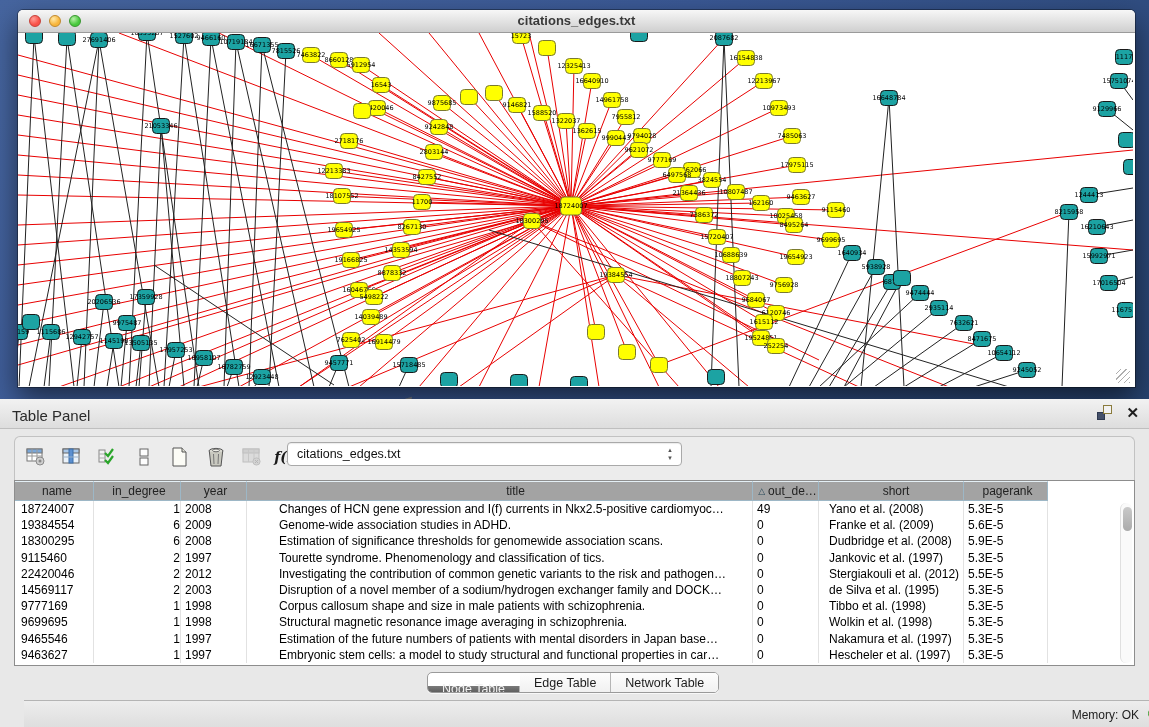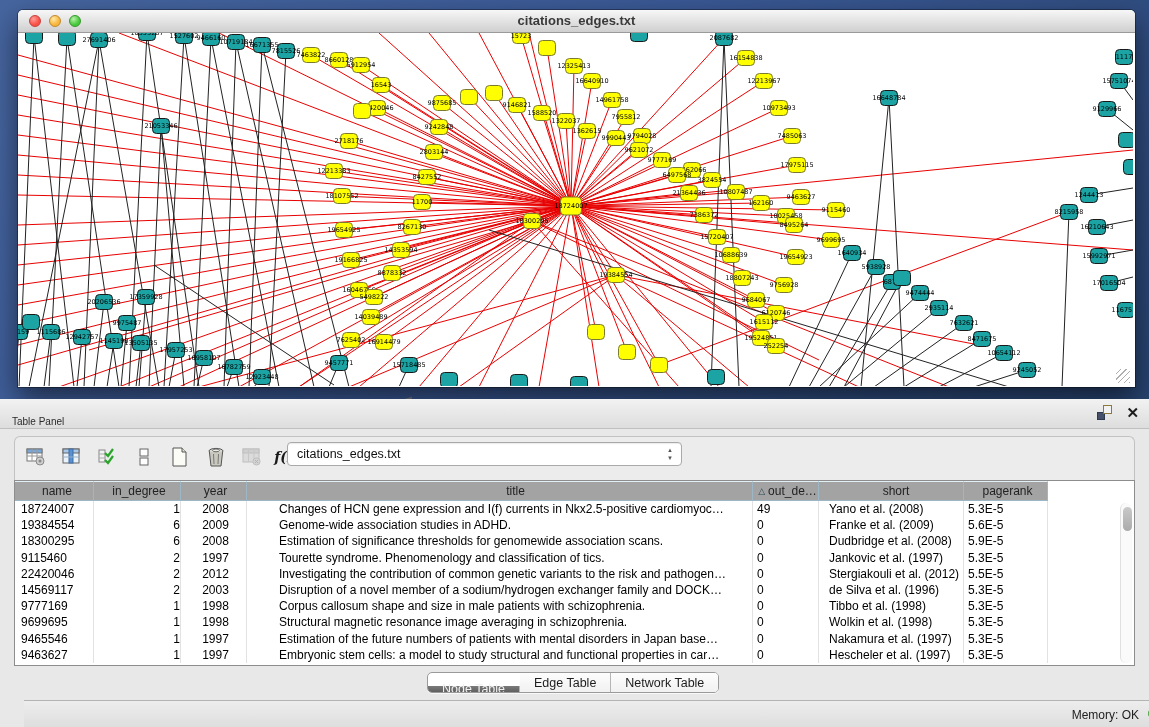--- a/index.html
+++ b/index.html
@@ -32,21 +32,21 @@
   
   #splitter-cursor { position:absolute; left:406px; top:396px; width:0; height:0;
     border-left:4px solid transparent; border-right:4px solid transparent;
     border-bottom:6px solid #5b5b5b; transform:rotate(40deg); opacity:.85; }
 
   
   #table-panel { position:absolute; left:0; top:399px; width:1149px; height:301px;
     background:#e8e8e8; }
   #panel-header { position:relative; height:30px;
     background:linear-gradient(#f2f2f2,#ddd); border-bottom:1px solid #bfbfbf; }
-  #panel-header .panel-title { position:absolute; left:12px; top:17px; font-size:10px; color:#2b2b2b; }
+  #panel-header .panel-title { position:absolute; left:12px; top:8px; font-size:15px; color:#2b2b2b; }
   #panel-header .hdr-icons { position:absolute; right:10px; top:6px; display:flex; gap:14px; align-items:center; }
   .float-icon { position:relative; width:15px; height:15px; }
   .float-icon .sq-back { position:absolute; left:0; bottom:0; width:8px; height:8px; background:#44506a; border:1px solid #2e3950; }
   .float-icon .sq-front{ position:absolute; right:0; top:0; width:9px; height:9px; background:#f2f2f2; border:1.5px solid #8a7b3c; }
   .close-icon { font-size:15px; font-weight:bold; color:#1c1c1c; line-height:15px; }
 
   #tool-container { position:absolute; left:14px; top:37px; width:1121px; height:44px;
     background:#ececec; border:1px solid #c2c2c2; border-radius:6px 6px 0 0; border-bottom:none; }
   #toolbar { position:absolute; left:10px; top:8px; display:flex; align-items:center; gap:14px; }
   .tb-icon { width:22px; height:24px; display:flex; align-items:center; justify-content:center; }
@@ -64,21 +64,21 @@
   .hcell { background:#a3a3a3; border-right:1px solid #9db7c6; border-bottom:1px solid #9db7c6;
     border-top:1px solid #e4eff5; font-size:12px; color:#222; display:flex; align-items:center;
     justify-content:center; gap:3px; }
   .hcell:first-child { border-left:none; }
   .sort-glyph { font-size:9px; color:#2a4a5a; }
   #tbody { position:relative; }
   .trow { display:flex; height:16.2px; font-size:12px; color:#000; }
   .dcell { overflow:hidden; white-space:nowrap; border-right:1px solid #e2e2e2; line-height:16.2px; }
   .c0 { width:79px;  padding-left:6px; }
   .c1 { width:87px;  padding-left:4px;text-align:right; }
-  .c2 { width:66px;  padding-left:4px;text-align:center; }
+  .c2 { width:66px;  padding-left:4px; }
   .c3 { width:506px; padding-left:32px; }
   .c4 { width:66px;  padding-left:4px; }
   .c5 { width:145px; padding-left:10px; }
   .c6 { width:84px;  padding-left:4px; }
   #vscroll { position:absolute; right:2px; top:22px; width:12px; height:160px;
     background:#fafafa; border-left:1px solid #e0e0e0; border-radius:6px; }
   #vscroll .thumb { position:absolute; left:1.5px; top:4px; width:9px; height:24px;
     background:linear-gradient(#c9c9c9,#ababab); border-radius:5px; }
 
   #seg-tabs { position:absolute; left:427px; top:273px; height:21px; display:flex;
@@ -947,21 +947,21 @@
             <div class="dcell c4">0</div>
             <div class="dcell c5">Stergiakouli et al. (2012)</div>
             <div class="dcell c6">5.5E-5</div>
           </div>
           <div class="trow">
             <div class="dcell c0">14569117</div>
             <div class="dcell c1">2</div>
             <div class="dcell c2">2003</div>
             <div class="dcell c3">Disruption of a novel member of a sodium/hydrogen exchanger family and DOCK…</div>
             <div class="dcell c4">0</div>
-            <div class="dcell c5">de Silva et al. (1996)</div>
+            <div class="dcell c5">de Silva et al. (1995)</div>
             <div class="dcell c6">5.3E-5</div>
           </div>
           <div class="trow">
             <div class="dcell c0">9777169</div>
             <div class="dcell c1">1</div>
             <div class="dcell c2">1998</div>
             <div class="dcell c3">Corpus callosum shape and size in male patients with schizophrenia.</div>
             <div class="dcell c4">0</div>
             <div class="dcell c5">Tibbo et al. (1998)</div>
             <div class="dcell c6">5.3E-5</div>

